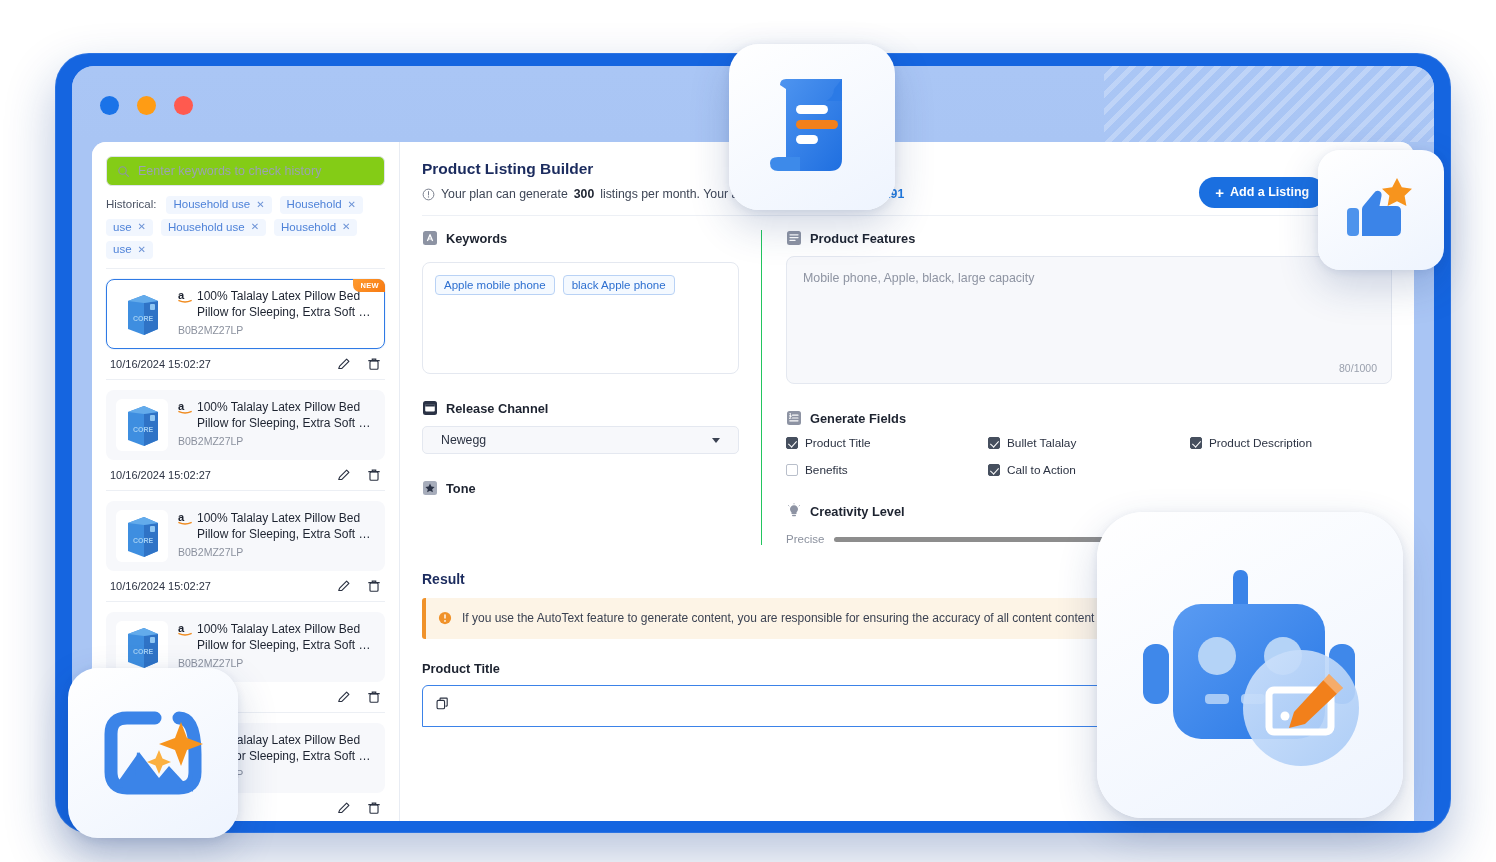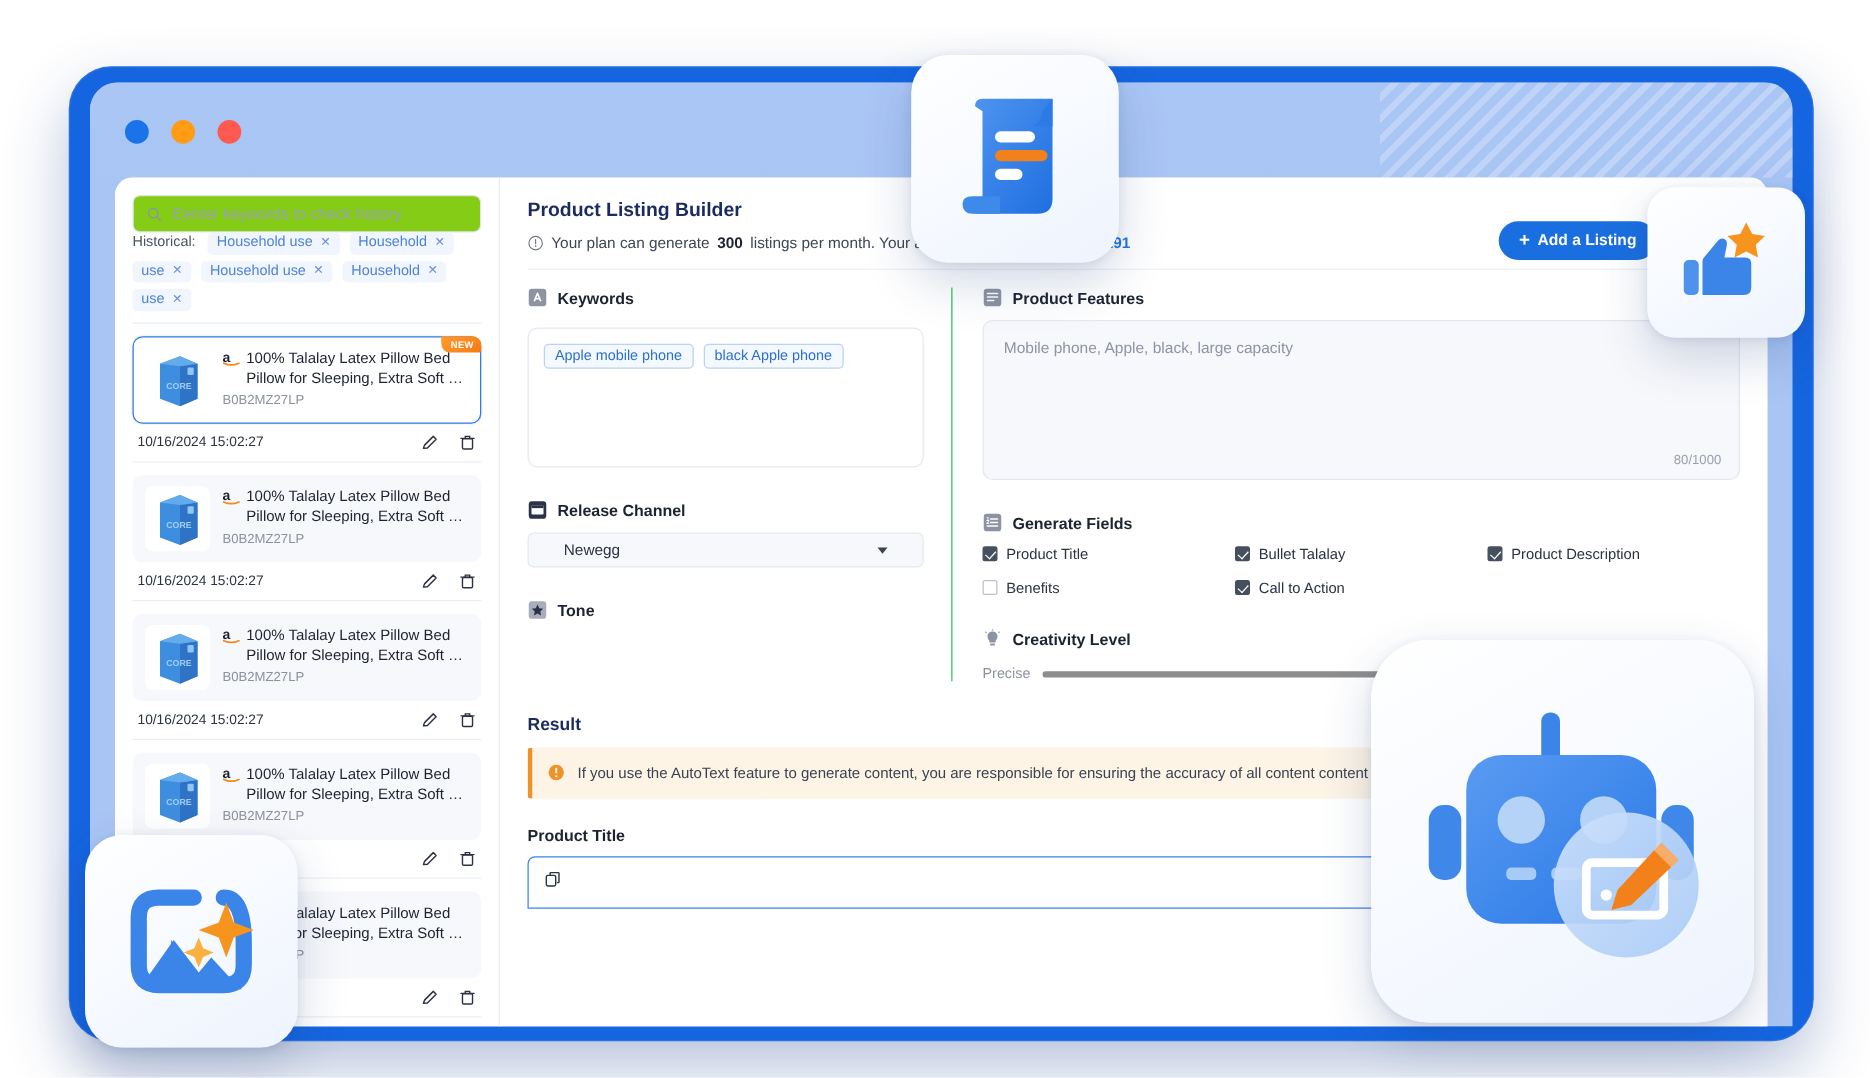--- a/index.html
+++ b/index.html
@@ -90,20 +90,21 @@
   .search-box input {
     border: 0; outline: 0; flex: 1;
     font-family: "Liberation Sans", sans-serif;
     font-size: 12.5px; color: #5c6474;
     background: transparent;
   }
   .search-box input::placeholder { color: #9aa2b1; }
   .mag { width: 13px; height: 13px; flex: none; }
 
   .historical {
+    margin-top: 10px;
     display: flex; flex-wrap: wrap; align-items: center;
     gap: 5px 8px;
     line-height: 1;
   }
   .hist-label { font-size: 11.5px; color: #4a5263; padding-right: 2px; }
   .chip {
     display: inline-flex; align-items: center; gap: 6px;
     background: #f1f6fe;
     color: #4e82d8;
     font-size: 11.5px;
@@ -241,21 +242,21 @@
   .pf-count { position: absolute; right: 14px; bottom: 9px; font-size: 10.5px; color: #9aa0ad; }
 
   .field-gap { margin-top: 26px; }
 
   .select {
     height: 28px;
     border: 1px solid #e4e8f0;
     border-radius: 5px;
     background: #f7f8fb;
     display: flex; align-items: center; justify-content: space-between;
-    padding: 0 28px;
+    padding: 0 18px;
     font-size: 12.3px; color: #2b3242;
     cursor: pointer;
   }
   .caret { width: 0; height: 0; border-left: 4.5px solid transparent; border-right: 4.5px solid transparent; border-top: 5.5px solid #3b4252; }
 
   .chk-grid {
     display: grid;
     grid-template-columns: 1fr 1fr 1fr;
     row-gap: 13px;
     margin-top: 2px;

